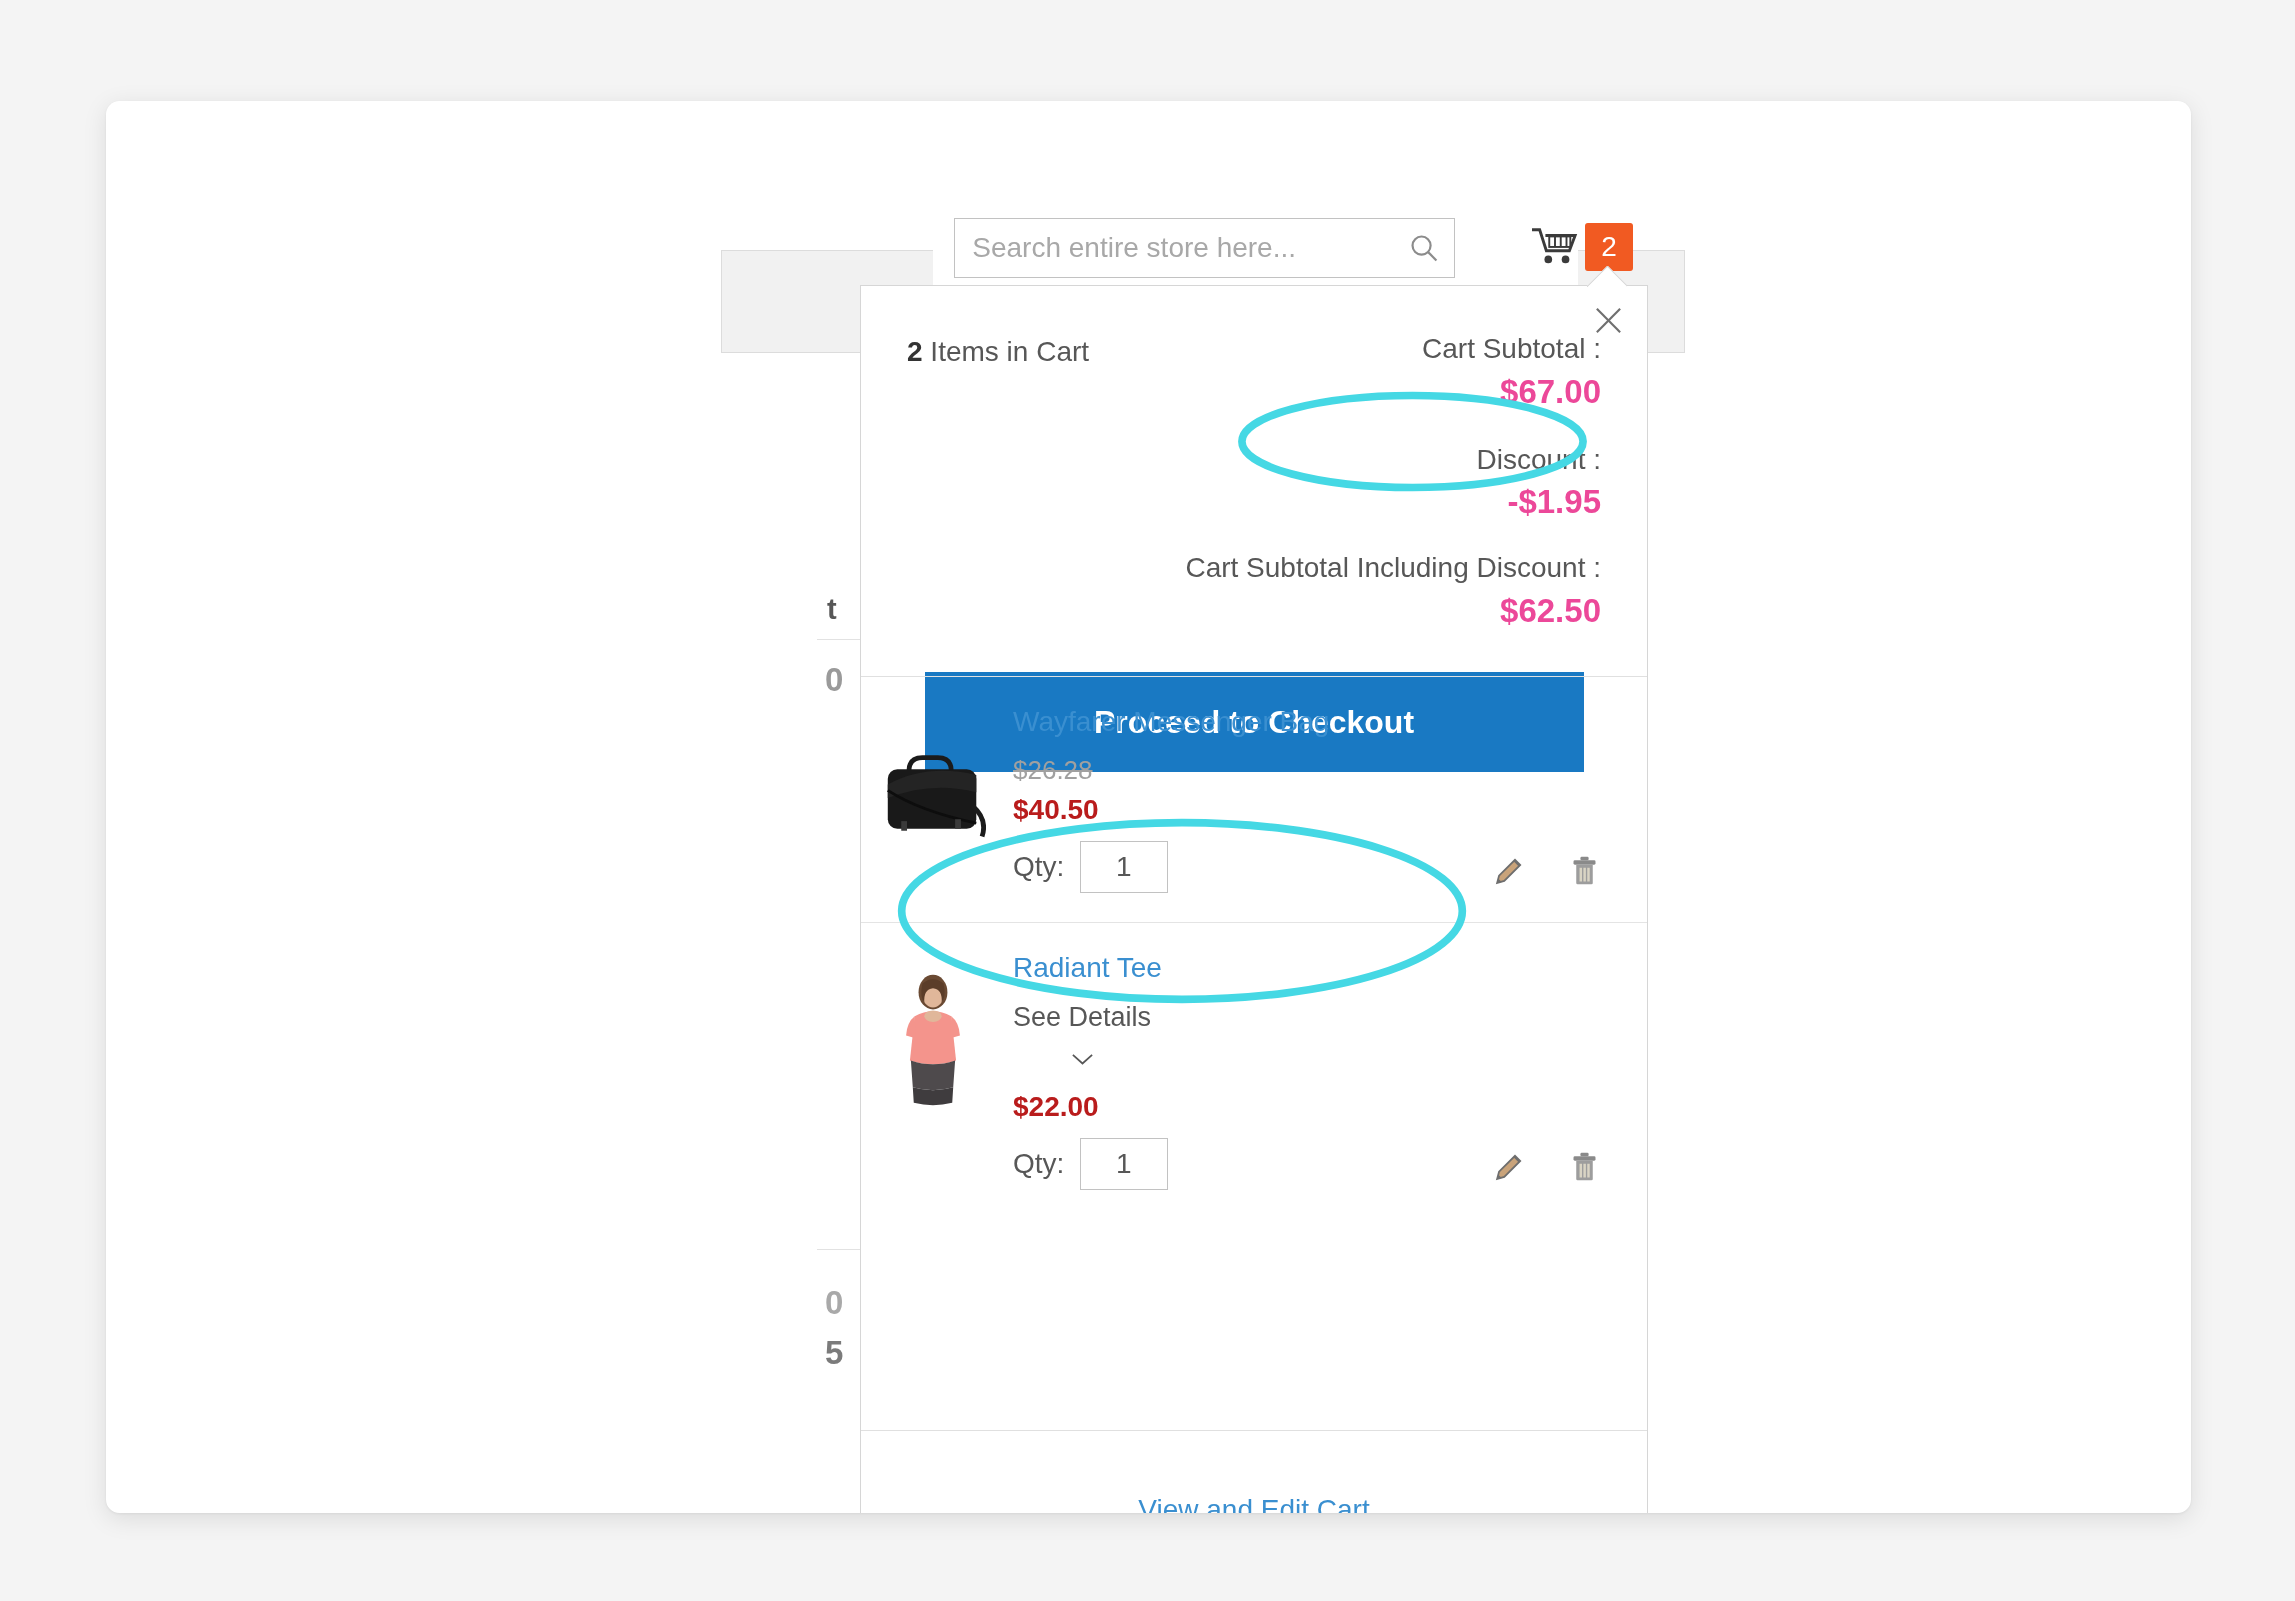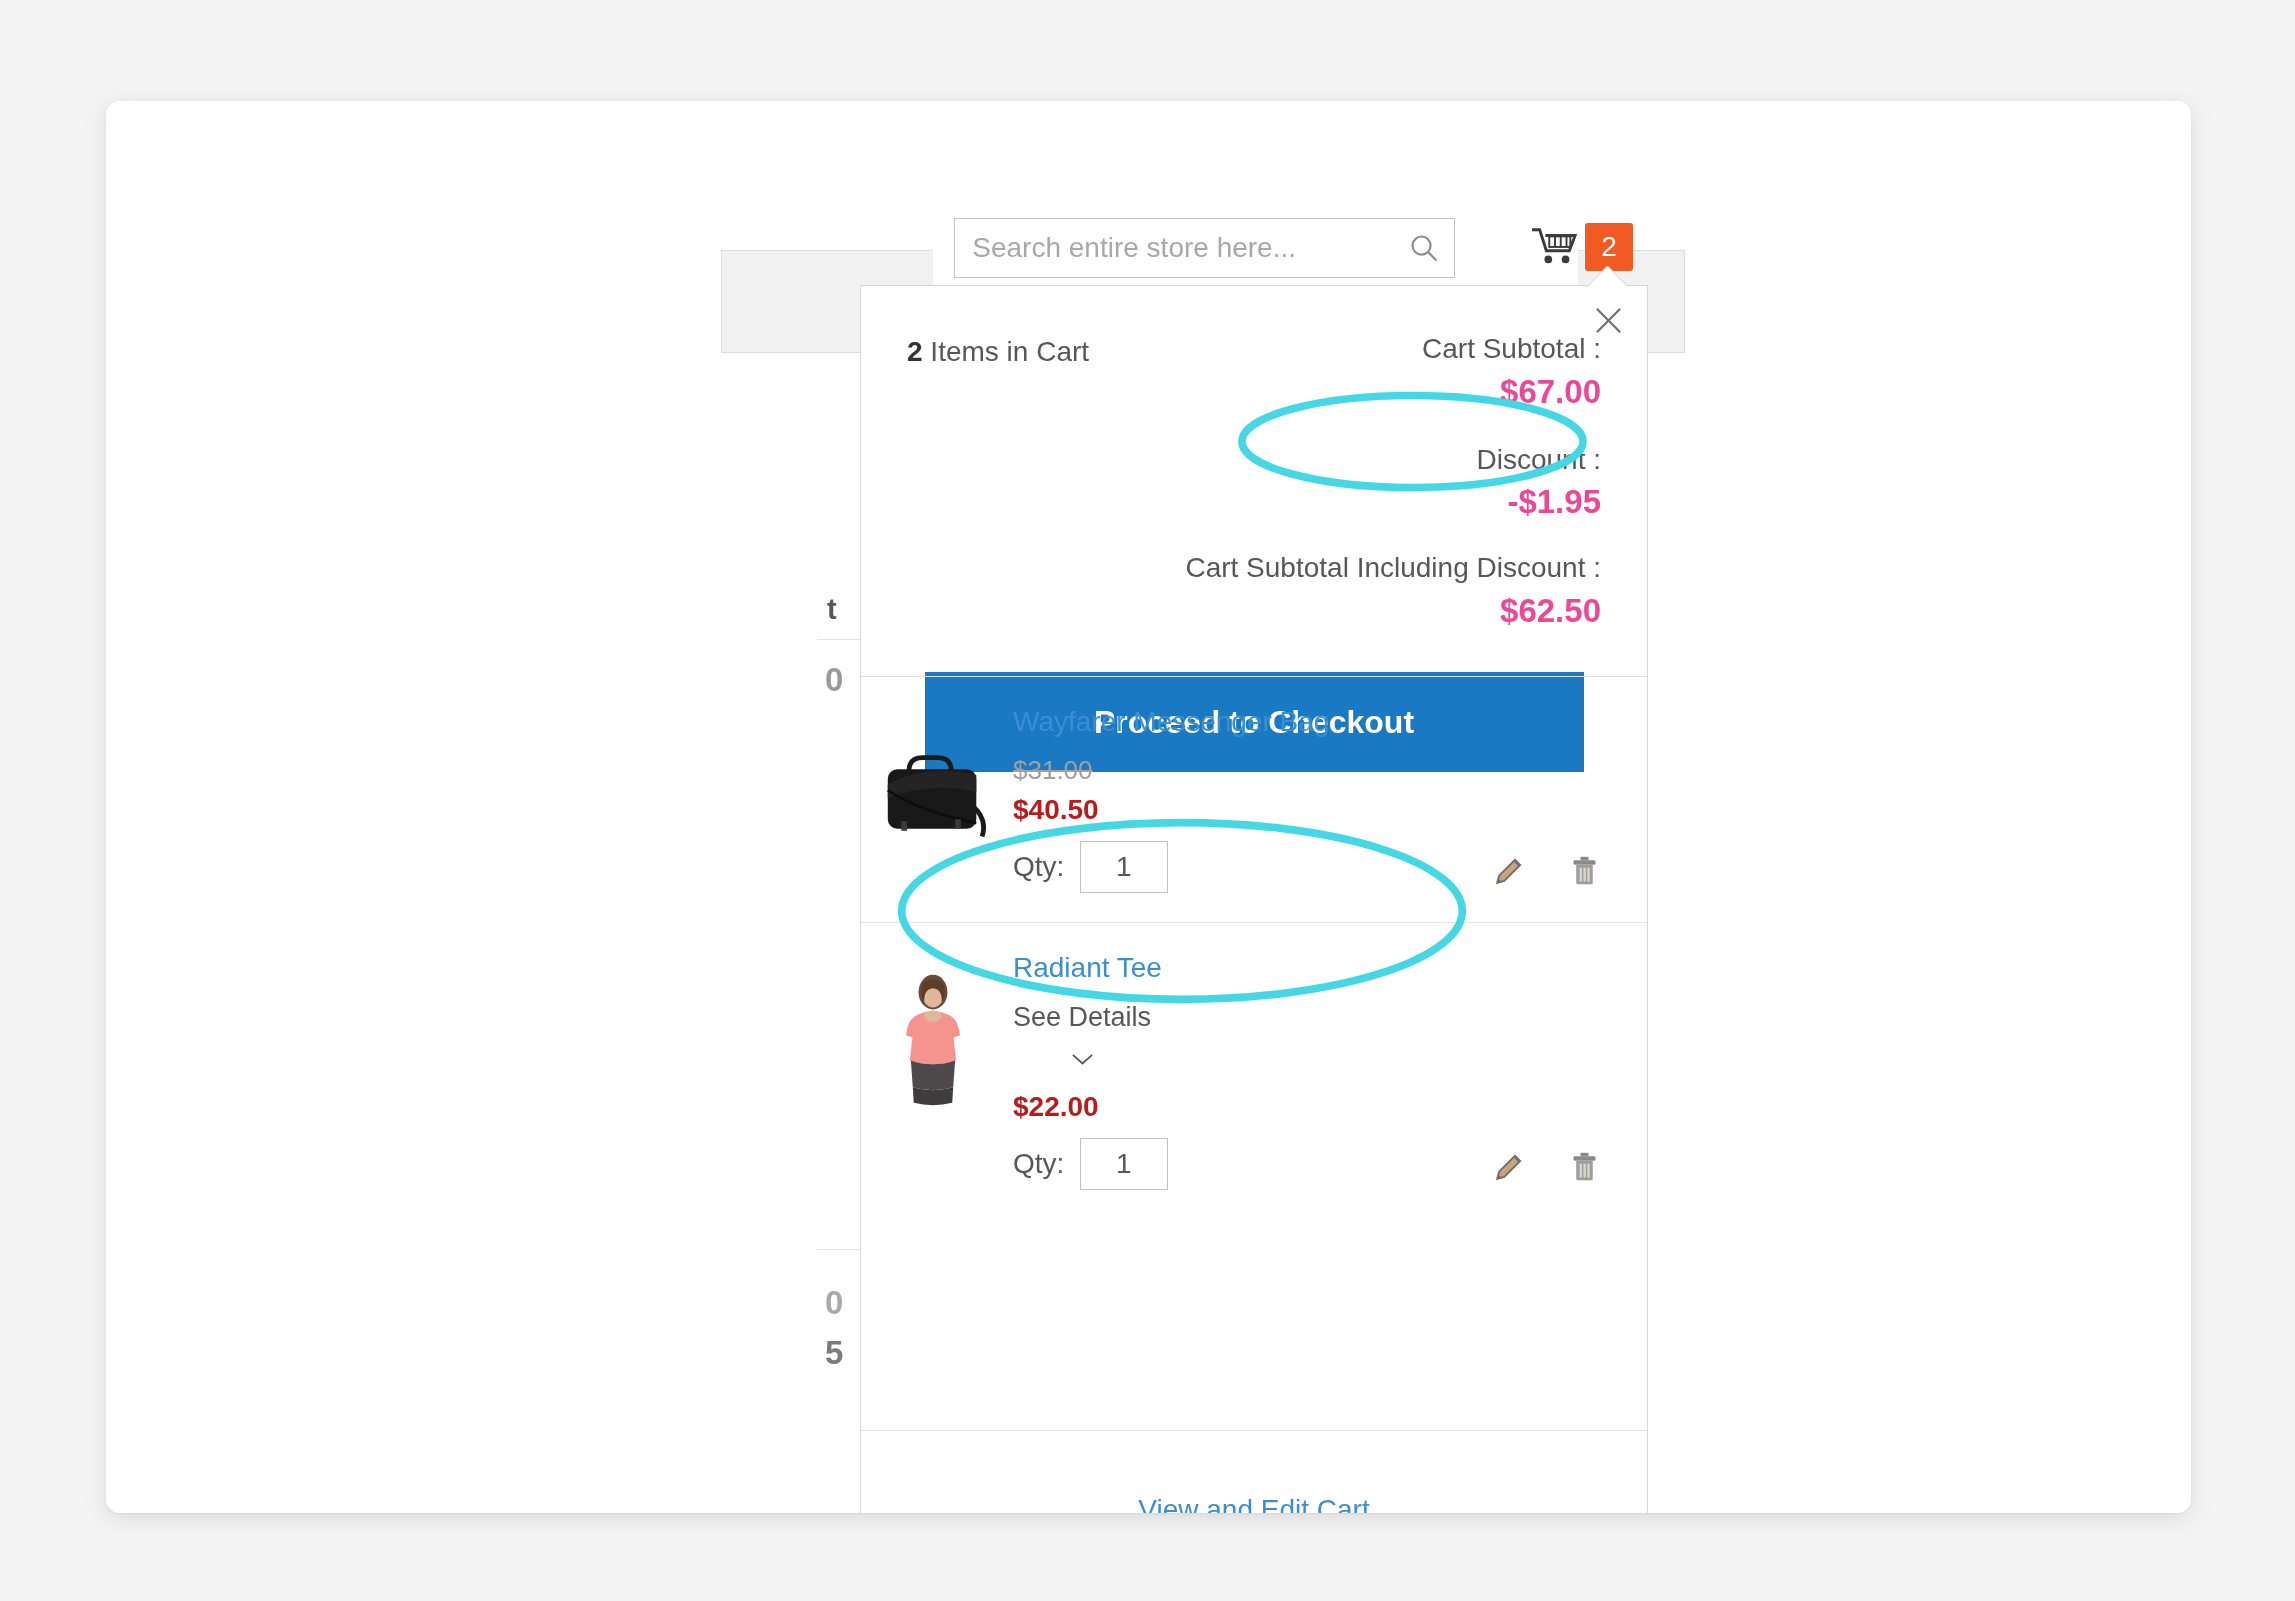--- a/index.html
+++ b/index.html
@@ -421,21 +421,21 @@
                 <path d="M8 34 q40 -22 92 -10 l0 18 q-46 -12 -92 6 z" fill="#242424"></path>
                 <path d="M8 40 q34 22 92 34" fill="none" stroke="#0d0d0d" stroke-width="3"></path>
                 <path d="M96 56 q16 14 10 32" fill="none" stroke="#1b1b1b" stroke-width="5"></path>
                 <rect x="22" y="72" width="6" height="10" fill="#3a3a3a"></rect>
                 <rect x="78" y="70" width="6" height="10" fill="#3a3a3a"></rect>
               </g>
             </svg>
           </div>
           <div class="product-info">
             <a class="product-name">Wayfarer Messenger Bag</a>
-            <div class="price-old">$31.00</div>
+            <div class="price-old">$26.28</div>
             <div class="price-now">$40.50</div>
             <div class="qty-row">
               <span class="qty-label">Qty:</span>
               <input class="qty-input" type="text" value="1" style="">
             </div>
             <div class="row-actions">
               <span class="action-icon">
                 <svg class="svg-full" viewBox="0 0 24 24">
                   <path d="M3 21 l1.4-5.2 L16 4.2 l3.8 3.8 L8.2 19.6 Z" fill="#c9a37a" stroke="#6e6e6e" stroke-width="1.3"></path>
                   <path d="M15.4 4.8 l3.8 3.8" stroke="#6e6e6e" stroke-width="1.3"></path>

